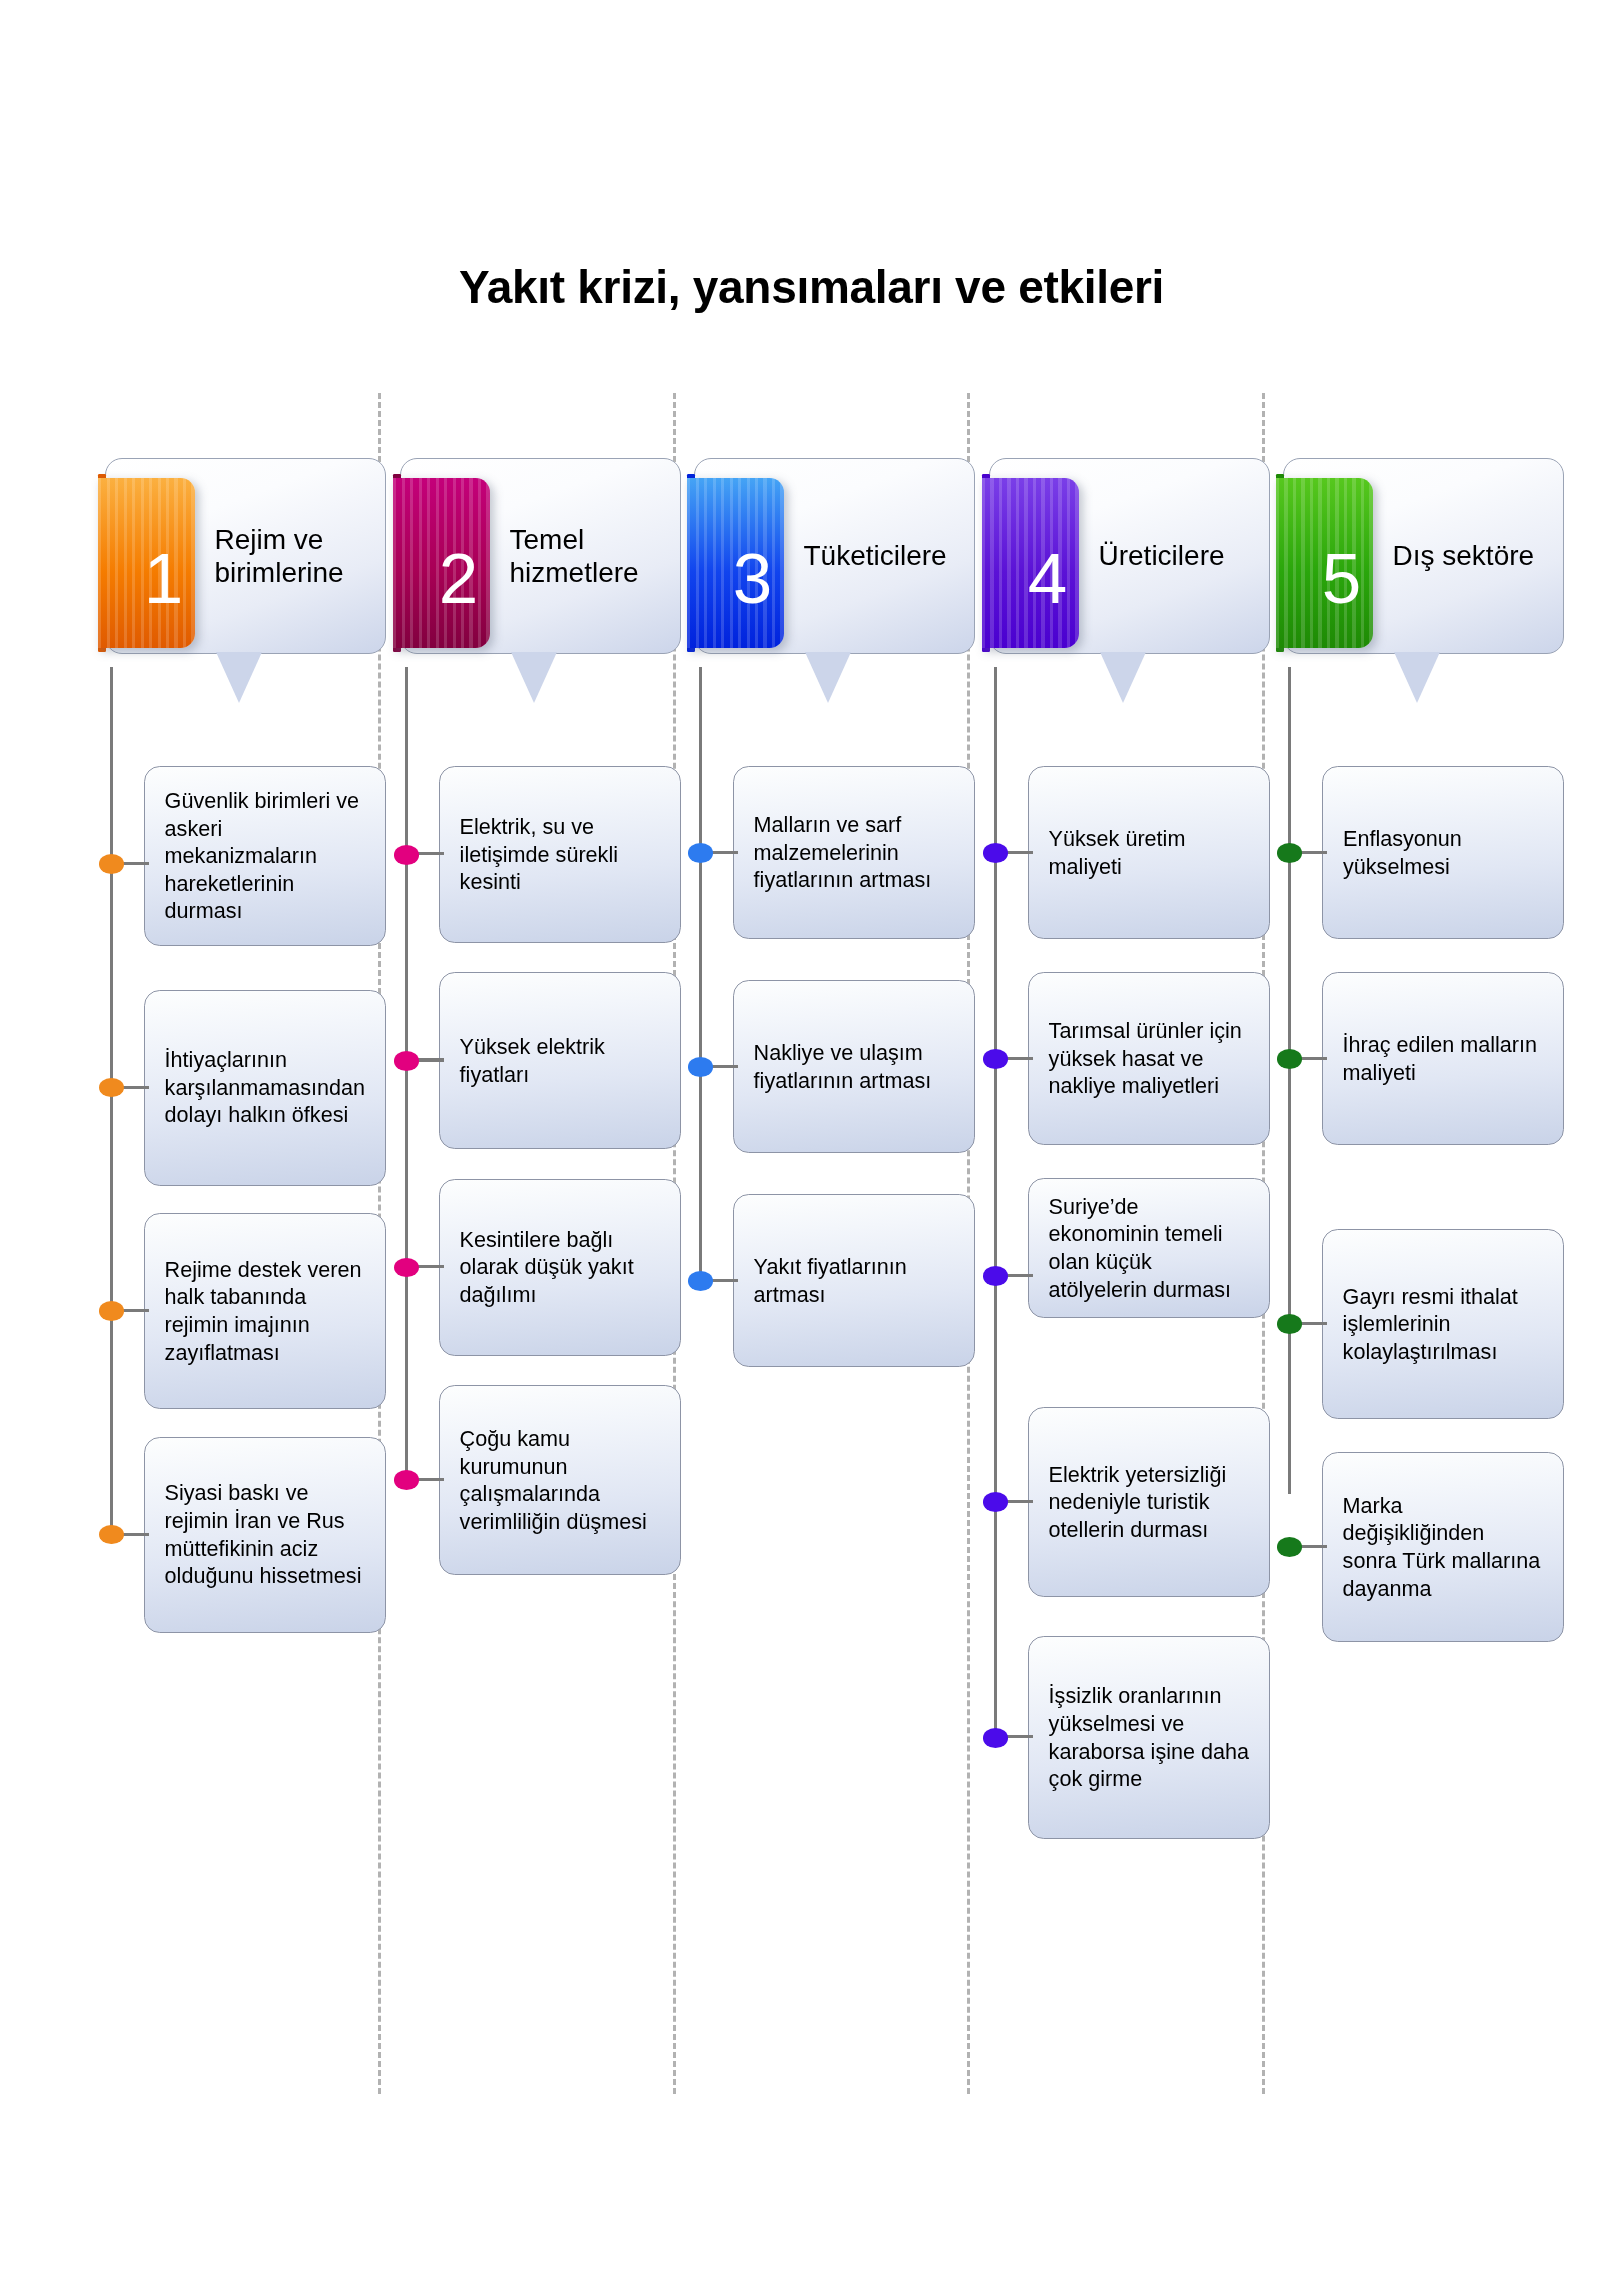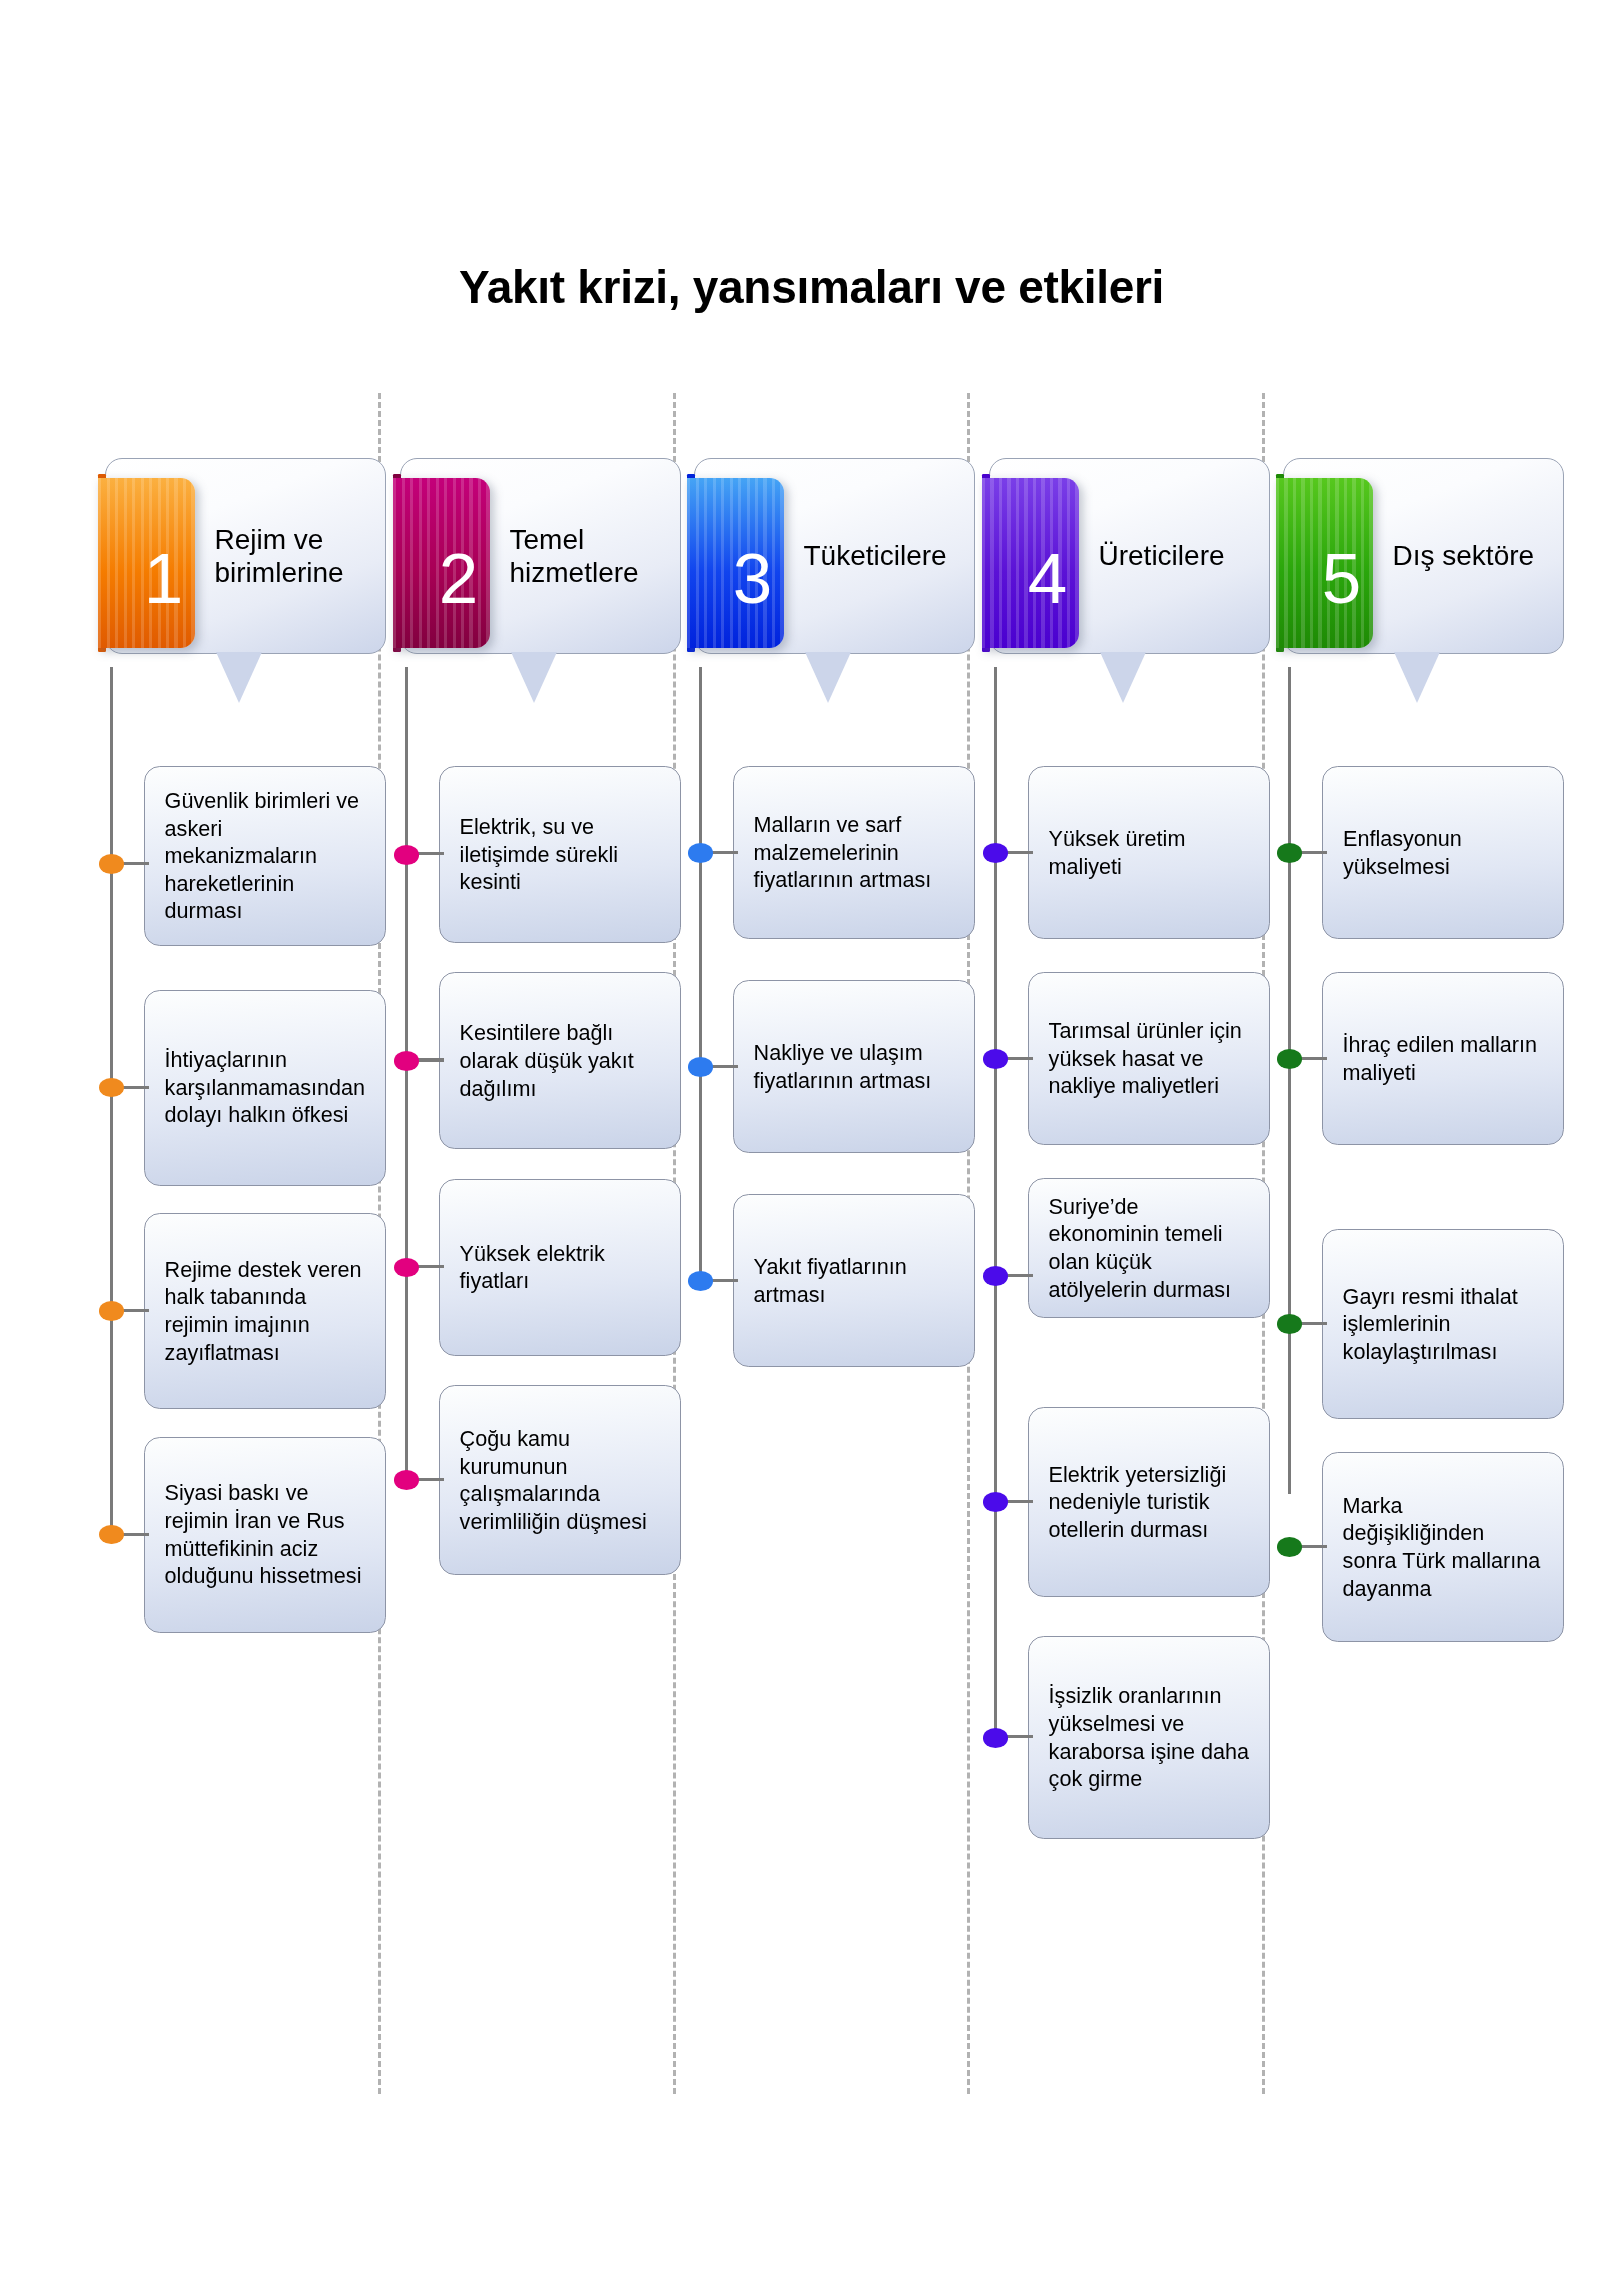--- a/index.html
+++ b/index.html
@@ -270,28 +270,28 @@
       <div class="boxes">
         <div class="box-row" style="height: 177px; margin-bottom: 29.4px;">
           <div class="content-box" style="height: 177px;">
             <div class="txt">Elektrik, su ve iletişimde sürekli kesinti</div>
           </div>
           <div class="node-dot" style="top: 79px; background: rgb(226, 0, 127);"></div>
           <div class="node-stub" style="top: 86px;"></div>
         </div>
         <div class="box-row" style="height: 177px; margin-bottom: 29.4px;">
           <div class="content-box" style="height: 177px;">
-            <div class="txt">Kesintilere bağlı olarak düşük yakıt dağılımı</div>
+            <div class="txt">Yüksek elektrik fiyatları</div>
           </div>
           <div class="node-dot" style="top: 79px; background: rgb(226, 0, 127);"></div>
           <div class="node-stub" style="top: 86px;"></div>
         </div>
         <div class="box-row" style="height: 177px; margin-bottom: 29.4px;">
           <div class="content-box" style="height: 177px;">
-            <div class="txt">Yüksek elektrik fiyatları</div>
+            <div class="txt">Kesintilere bağlı olarak düşük yakıt dağılımı</div>
           </div>
           <div class="node-dot" style="top: 79px; background: rgb(226, 0, 127);"></div>
           <div class="node-stub" style="top: 86px;"></div>
         </div>
         <div class="box-row" style="height: 190px; margin-bottom: 0px;">
           <div class="content-box" style="height: 190px; justify-content: center;">
             <div class="txt">Çoğu kamu kurumunun çalışmalarında verimliliğin düşmesi</div>
           </div>
           <div class="node-dot" style="top: 85px; background: rgb(226, 0, 127);"></div>
           <div class="node-stub" style="top: 93px;"></div>

